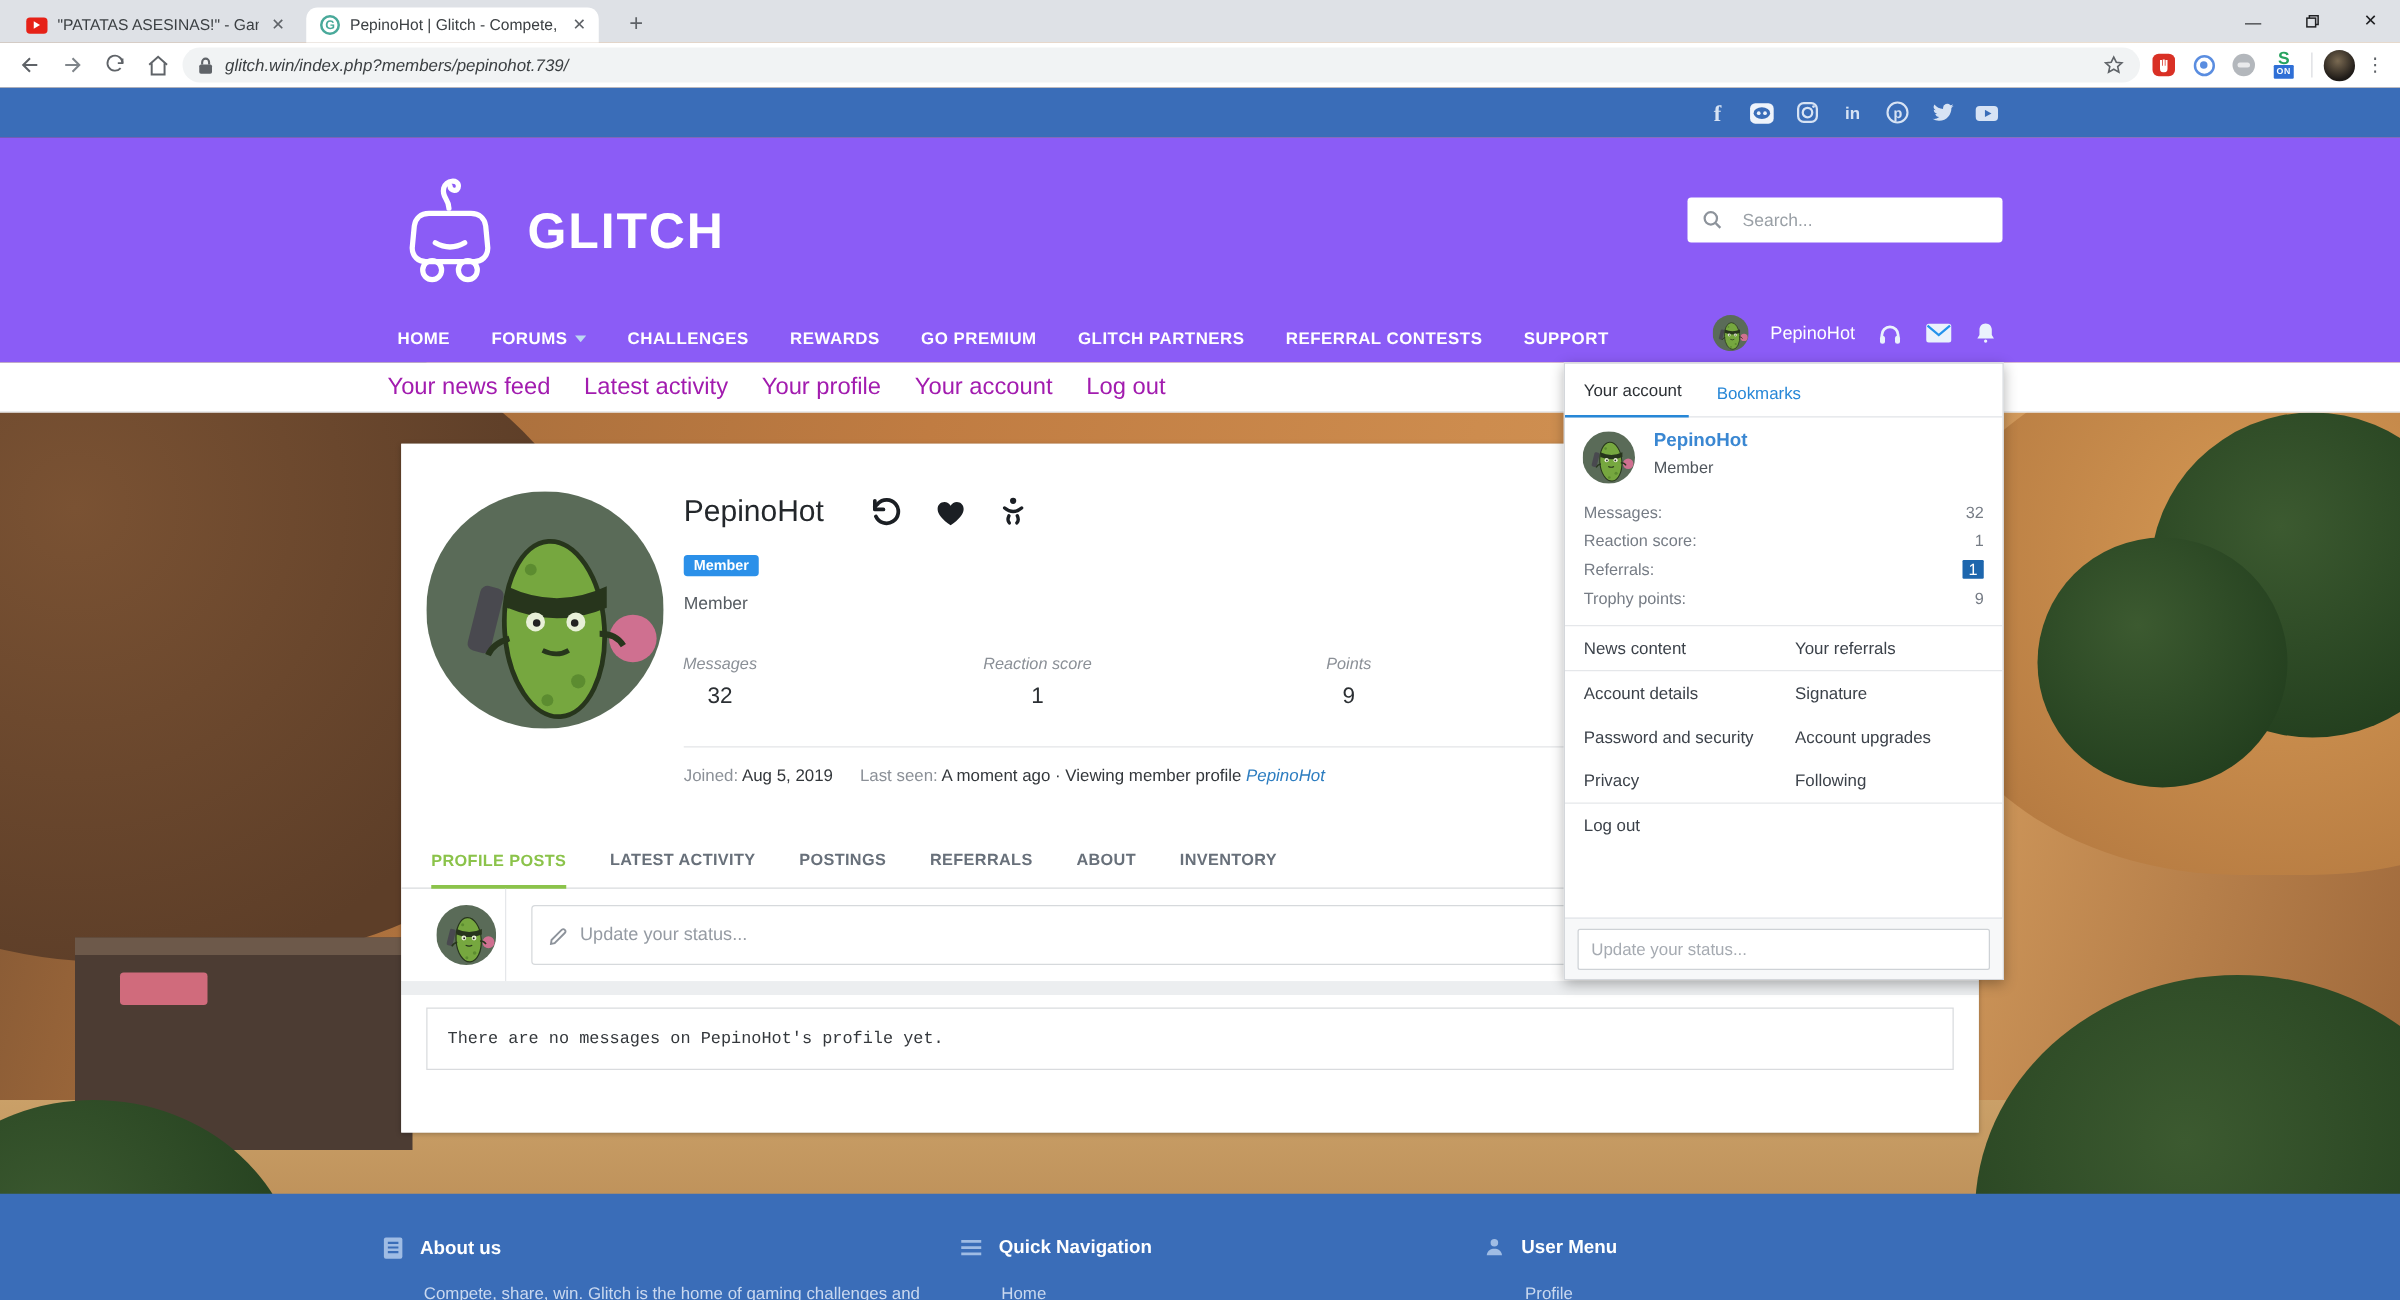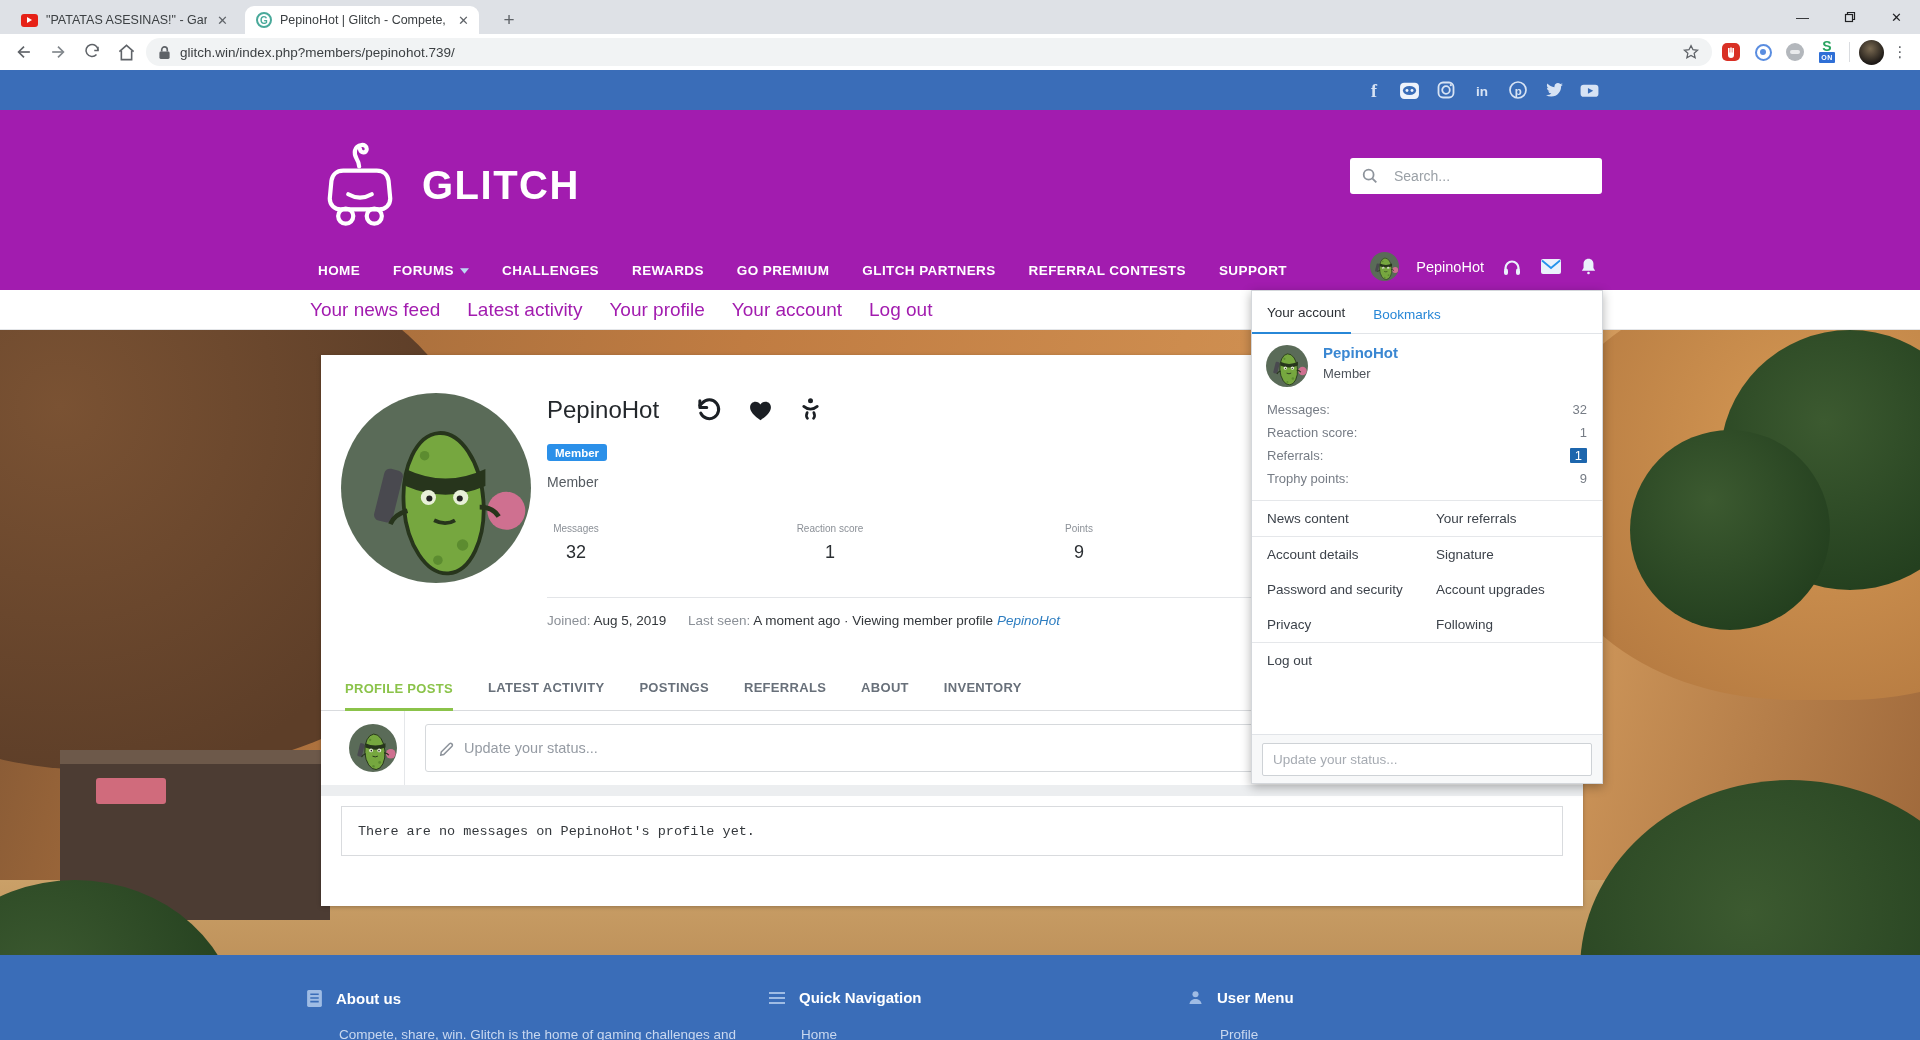--- a/index.html
+++ b/index.html
@@ -32,38 +32,38 @@
   .tclose { font-size:13px; color:#5f6368; margin-left:auto; padding:0 2px; }
   .fav-yt { width:17px; height:13px; background:#e62117; border-radius:3px; position:relative; flex:none; }
   .fav-yt::after { content:""; position:absolute; left:6px; top:3.2px; border-left:5.5px solid #fff; border-top:3.3px solid transparent; border-bottom:3.3px solid transparent; }
   .fav-g { width:16px; height:16px; border:2px solid #49a99a; border-radius:50%; color:#49a99a; font-size:10px; font-weight:bold; display:flex; align-items:center; justify-content:center; flex:none; }
   .newtab { position:absolute; left:496px; top:8px; width:26px; height:24px; color:#5f6368; font-size:19px; text-align:center; line-height:24px; }
   .winctl { position:absolute; right:0; top:0; height:34px; display:flex; }
   .winbtn { width:47px; height:34px; display:flex; align-items:center; justify-content:center; color:#202124; font-size:13px; }
   .urlbar { position:absolute; top:34px; left:0; right:0; height:36px; background:#fff; display:flex; align-items:center; padding:0 10px; gap:6px; }
   .navbtn { width:28px; height:28px; display:flex; align-items:center; justify-content:center; flex:none; }
   .omnibox { flex:1; height:28px; background:#f1f3f4; border-radius:14px; display:flex; align-items:center; padding:0 12px; gap:9px; font-size:13.5px; color:#3c4043; min-width:0; }
-  .omnibox .urltext { flex:1; white-space:nowrap; overflow:hidden; }
+  .omnibox .urltext { flex:1; white-space:nowrap; overflow:hidden;font-style:italic; }
   .ext { width:26px; height:26px; display:flex; align-items:center; justify-content:center; flex:none; position:relative; }
   .ext-adb { width:18px; height:18px; background:#d93025; border-radius:5px; display:flex; align-items:center; justify-content:center; }
   .ext-gho { width:17px; height:17px; border:2.5px solid #5a8de0; border-radius:50%; display:flex; align-items:center; justify-content:center; }
   .ext-gho i { width:6px; height:6px; background:#5a8de0; border-radius:50%; }
   .ext-gray { width:18px; height:18px; background:#b3b7bc; border-radius:50%; position:relative; }
   .ext-gray::after { content:""; position:absolute; left:4px; top:7px; width:10px; height:4px; border-radius:2px; background:#e9eaec; }
   .ext-s { color:#27a35f; font-weight:bold; font-size:14px; line-height:10px; text-align:center; }
   .ext-s b { display:block; background:#2f6fd6; color:#fff; font-size:7px; padding:0.5px 2px; border-radius:1px; margin-top:1px; letter-spacing:.5px; }
   .chromediv { width:1px; height:20px; background:#dadce0; margin:0 3px; }
   .uavatar { width:25px; height:25px; border-radius:50%; background:radial-gradient(circle at 45% 35%,#7a6a52,#1e1a17 70%); flex:none; }
   .kebab { color:#5f6368; font-size:15px; letter-spacing:0; width:20px; text-align:center; }
 
   
   .socialbar { position:absolute; top:70px; left:0; width:1920px; height:40px; background:#3a6db8; z-index:10;
     display:flex; align-items:center; justify-content:flex-end; gap:15px; padding-right:320px; }
   .soc { width:21px; height:21px; display:flex; align-items:center; justify-content:center; }
-  .hdr { position:absolute; top:110px; left:0; width:1920px; height:180px; background:#a21caf; z-index:10; }
+  .hdr { position:absolute; top:110px; left:0; width:1920px; height:180px; background:#8b5cf6; z-index:10; }
   .logo { position:absolute; left:318px; top:22px; display:flex; align-items:center; gap:20px; }
   .logotext { color:#fff; font-size:40px; font-weight:bold; letter-spacing:1.5px; }
   .search { position:absolute; right:318px; top:48px; width:252px; height:36px; background:#fff; border-radius:3px;
     display:flex; align-items:center; gap:15px; padding:0 11px; }
   .search input { border:none; outline:none; flex:1; font-size:14px; color:#444; font-family:inherit; min-width:0; }
   .search input::placeholder { color:#9aa0a6; }
   .mainnav { position:absolute; left:318px; bottom:12px; display:flex; align-items:center; gap:33px; }
   .mnav { color:#fff; font-size:13.5px; font-weight:bold; letter-spacing:.4px; display:flex; align-items:center; gap:6px; white-space:nowrap; }
   .ucluster { position:absolute; right:322px; bottom:9px; display:flex; align-items:center; gap:17px; }
   .uname { color:#fff; font-size:14.5px; }
@@ -81,21 +81,21 @@
   .card1 { position:absolute; top:0; left:0; right:0; height:430px; background:#fff; }
   .bigavatar { position:absolute; left:20px; top:38px; width:190px; height:190px; }
   .namerow { position:absolute; left:226px; top:40px; display:flex; align-items:center; }
   .pname { font-size:24px; color:#23272b; font-weight:normal; }
   .nicon { margin-left:34px; }
   .nicon + .nicon { margin-left:24px; }
   .mbadge { position:absolute; left:226px; top:89px; background:#2b90e9; color:#fff; font-size:11.5px; font-weight:bold;
     padding:2.5px 8px; border-radius:3px; }
   .prole { position:absolute; left:226px; top:119px; font-size:14px; color:#555b61; }
   .stat { position:absolute; top:168px; transform:translateX(-50%); text-align:center; }
-  .stat .sl { font-size:10px; color:#8b9097; }
+  .stat .sl { font-size:13px; color:#8b9097;font-style:italic; }
   .stat .sv { font-size:18px; color:#2b2f33; margin-top:8px; }
   .pdiv { position:absolute; left:226px; right:24px; top:242px; border-top:1px solid #e3e5e8; }
   .joined { position:absolute; left:226px; top:258px; font-size:13.5px; color:#33373b; }
   .joined .gl { color:#8b9097; }
   .joined .sp { display:inline-block; width:14px; }
   .joined a { color:#2d7dc0; font-style:italic; text-decoration:none; }
   .ptabs { position:absolute; left:0; right:0; top:312px; height:44px; border-bottom:1px solid #d9dbde;
     display:flex; align-items:flex-end; gap:35px; padding:0 24px; }
   .ptab { font-size:13px; font-weight:bold; color:#68707a; padding-bottom:15px; letter-spacing:.3px; white-space:nowrap; }
   .ptab.on { color:#8bc34a; border-bottom:3px solid #8bc34a; margin-bottom:-1px; padding-bottom:12px; }

